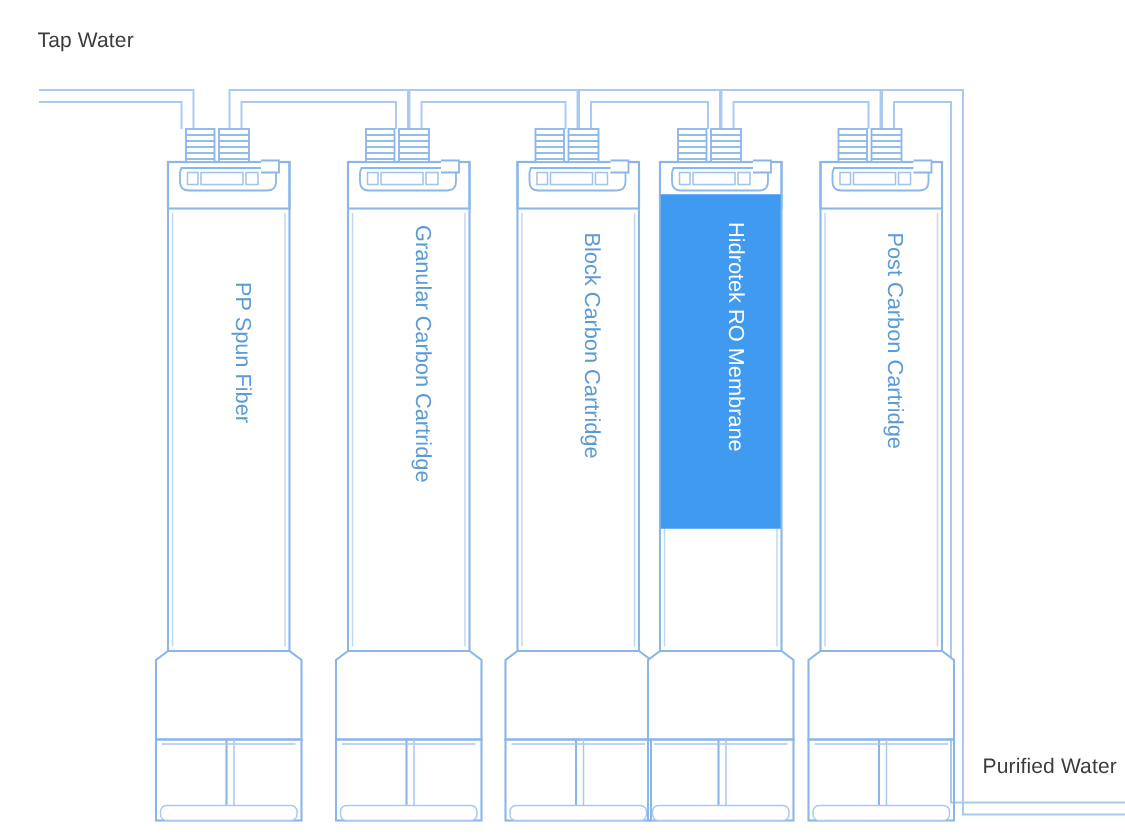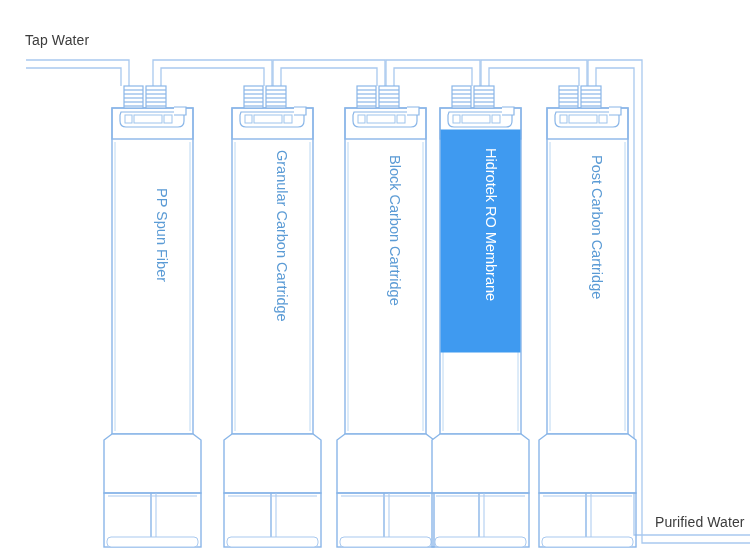--- a/index.html
+++ b/index.html
@@ -12,22 +12,22 @@
   }
   #stage{position:relative;width:750px;height:559px;background:#fff;}
   #diagram{position:absolute;left:0;top:0;width:750px;height:559px;}
   .lbl{
     position:absolute;
     white-space:nowrap;
     color:#3c3c3c;
     font-size:14px;
     letter-spacing:0.1px;
   }
-  #tap-water-label{left:25px;top:32px;}
-  #purified-water-label{left:655px;top:514px;}
+  #tap-water-label{left:25px;top:18px;}
+  #purified-water-label{left:655px;top:502px;}
 </style>
 </head>
 <body>
 
 <div id="stage">
 
   <svg id="diagram" viewBox="0 0 750 559" xmlns="http://www.w3.org/2000/svg">
     <defs>
 
       <g id="cartridge">

